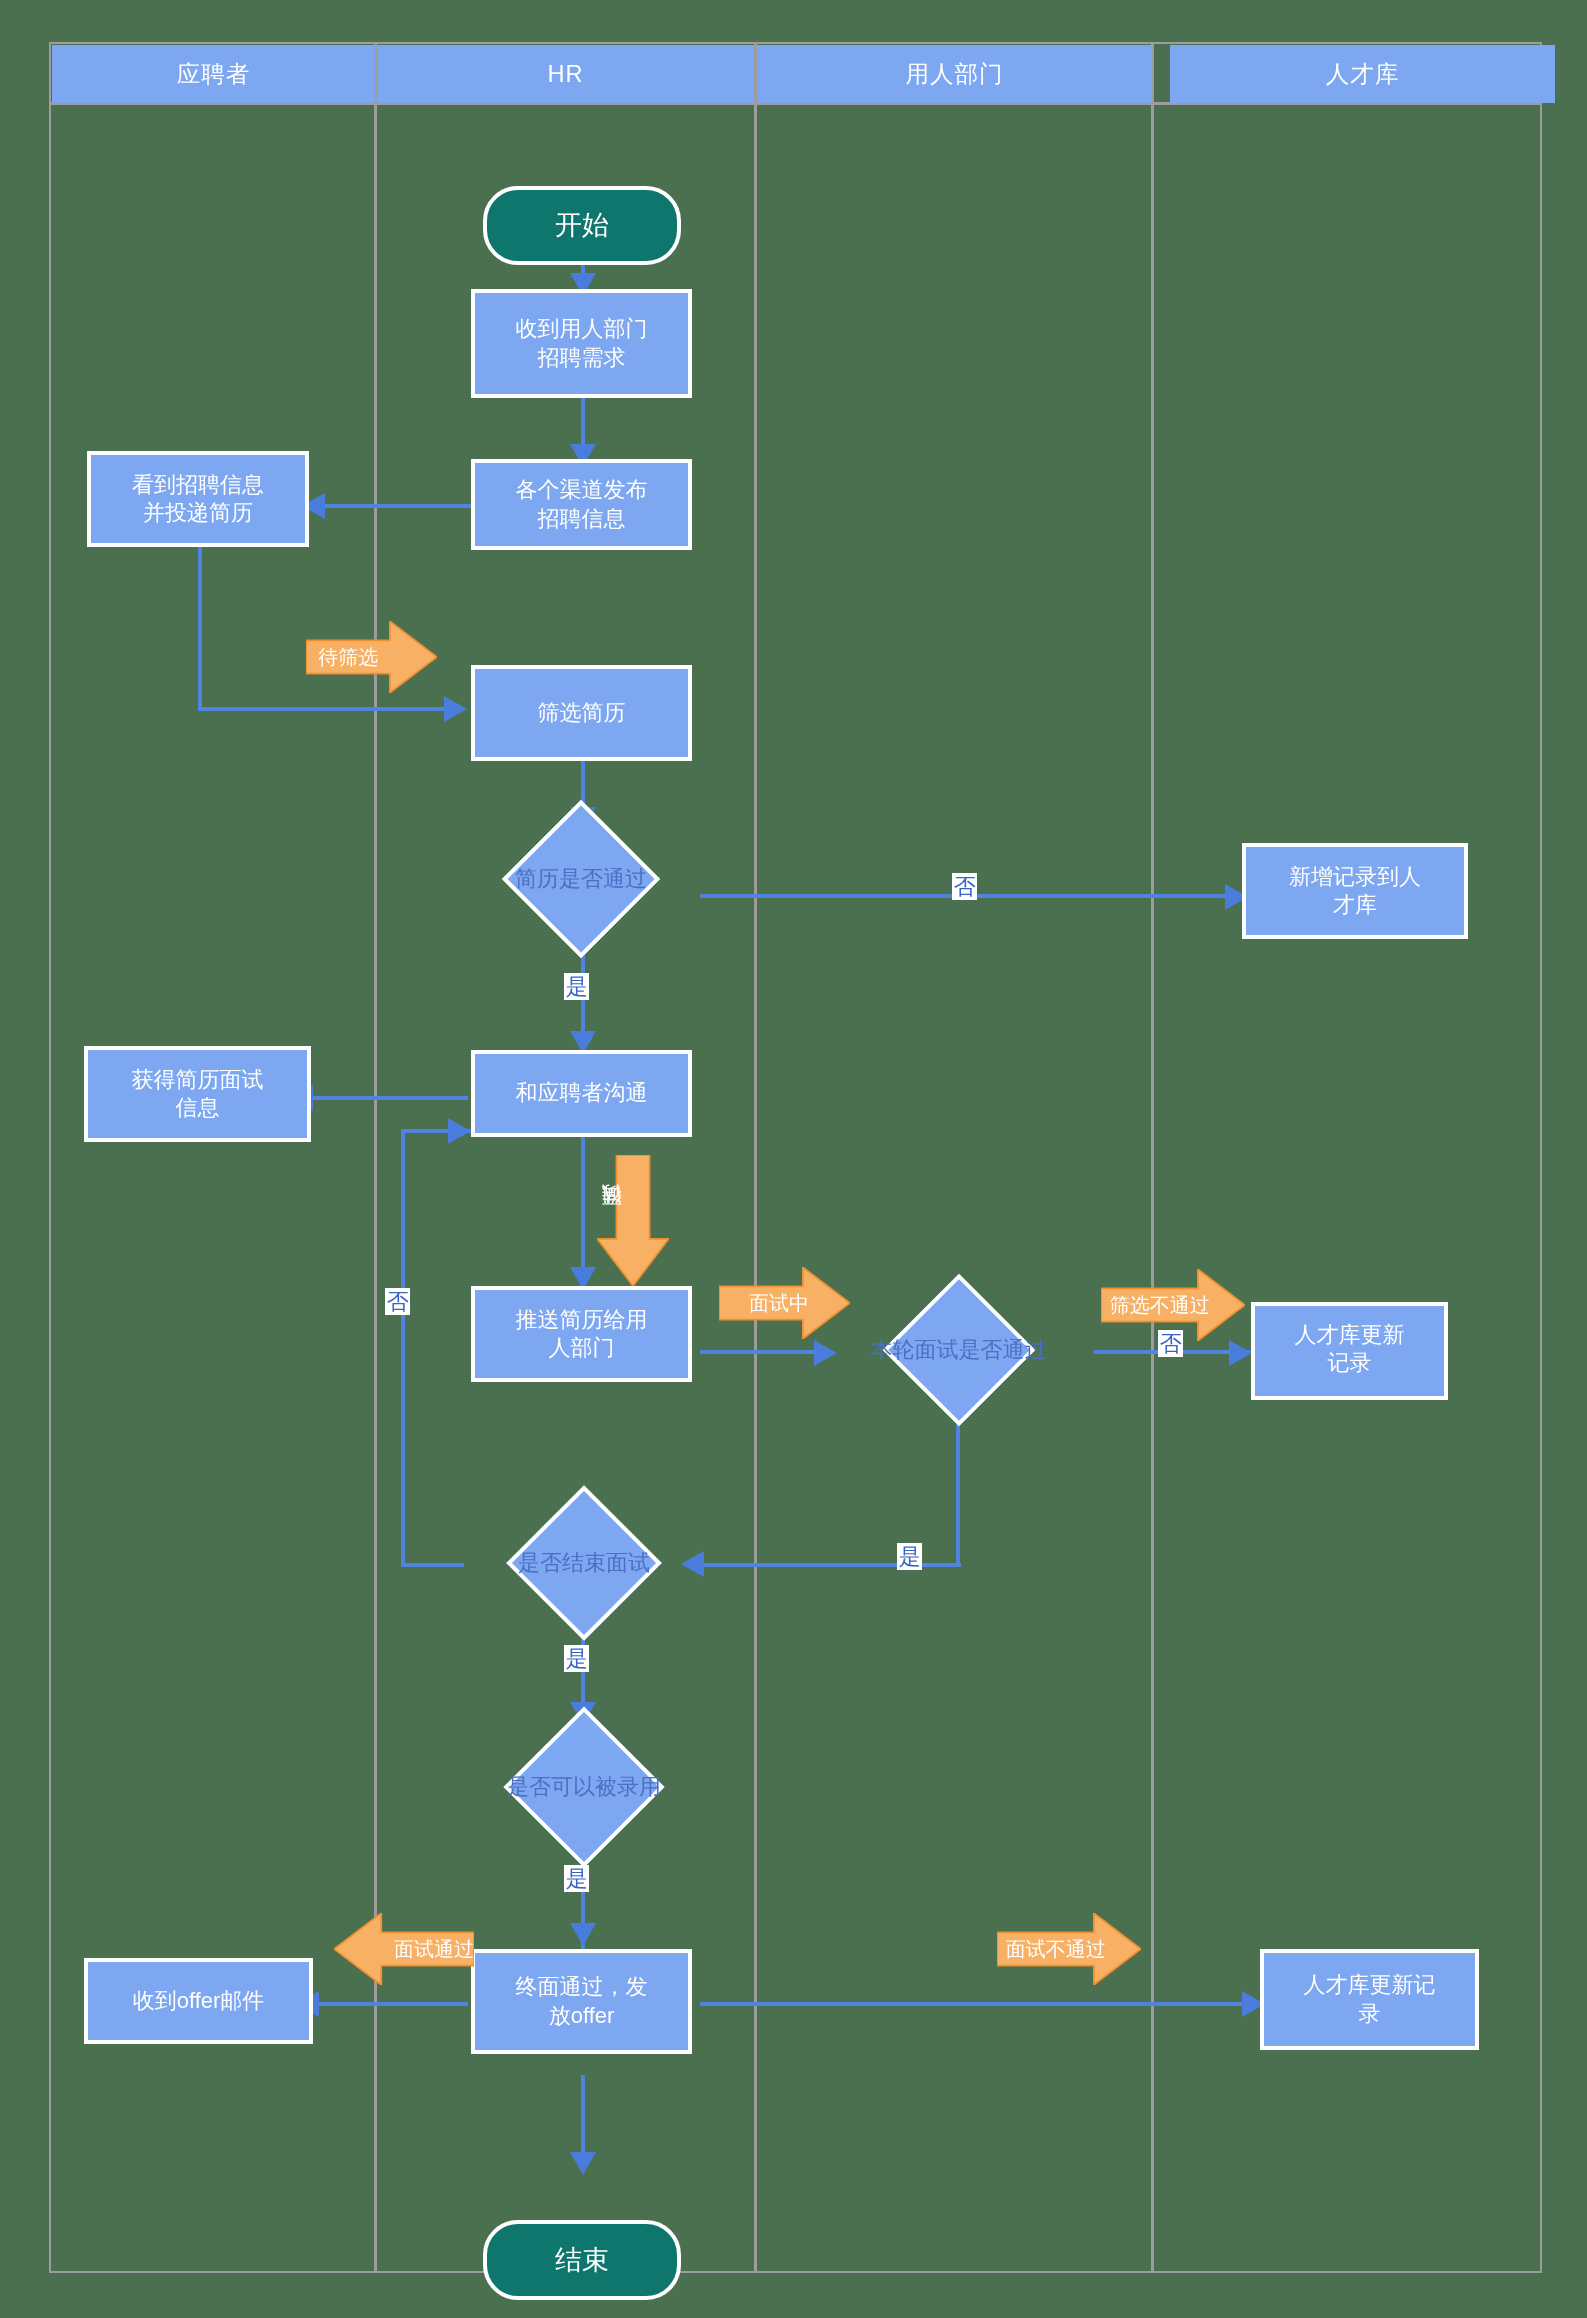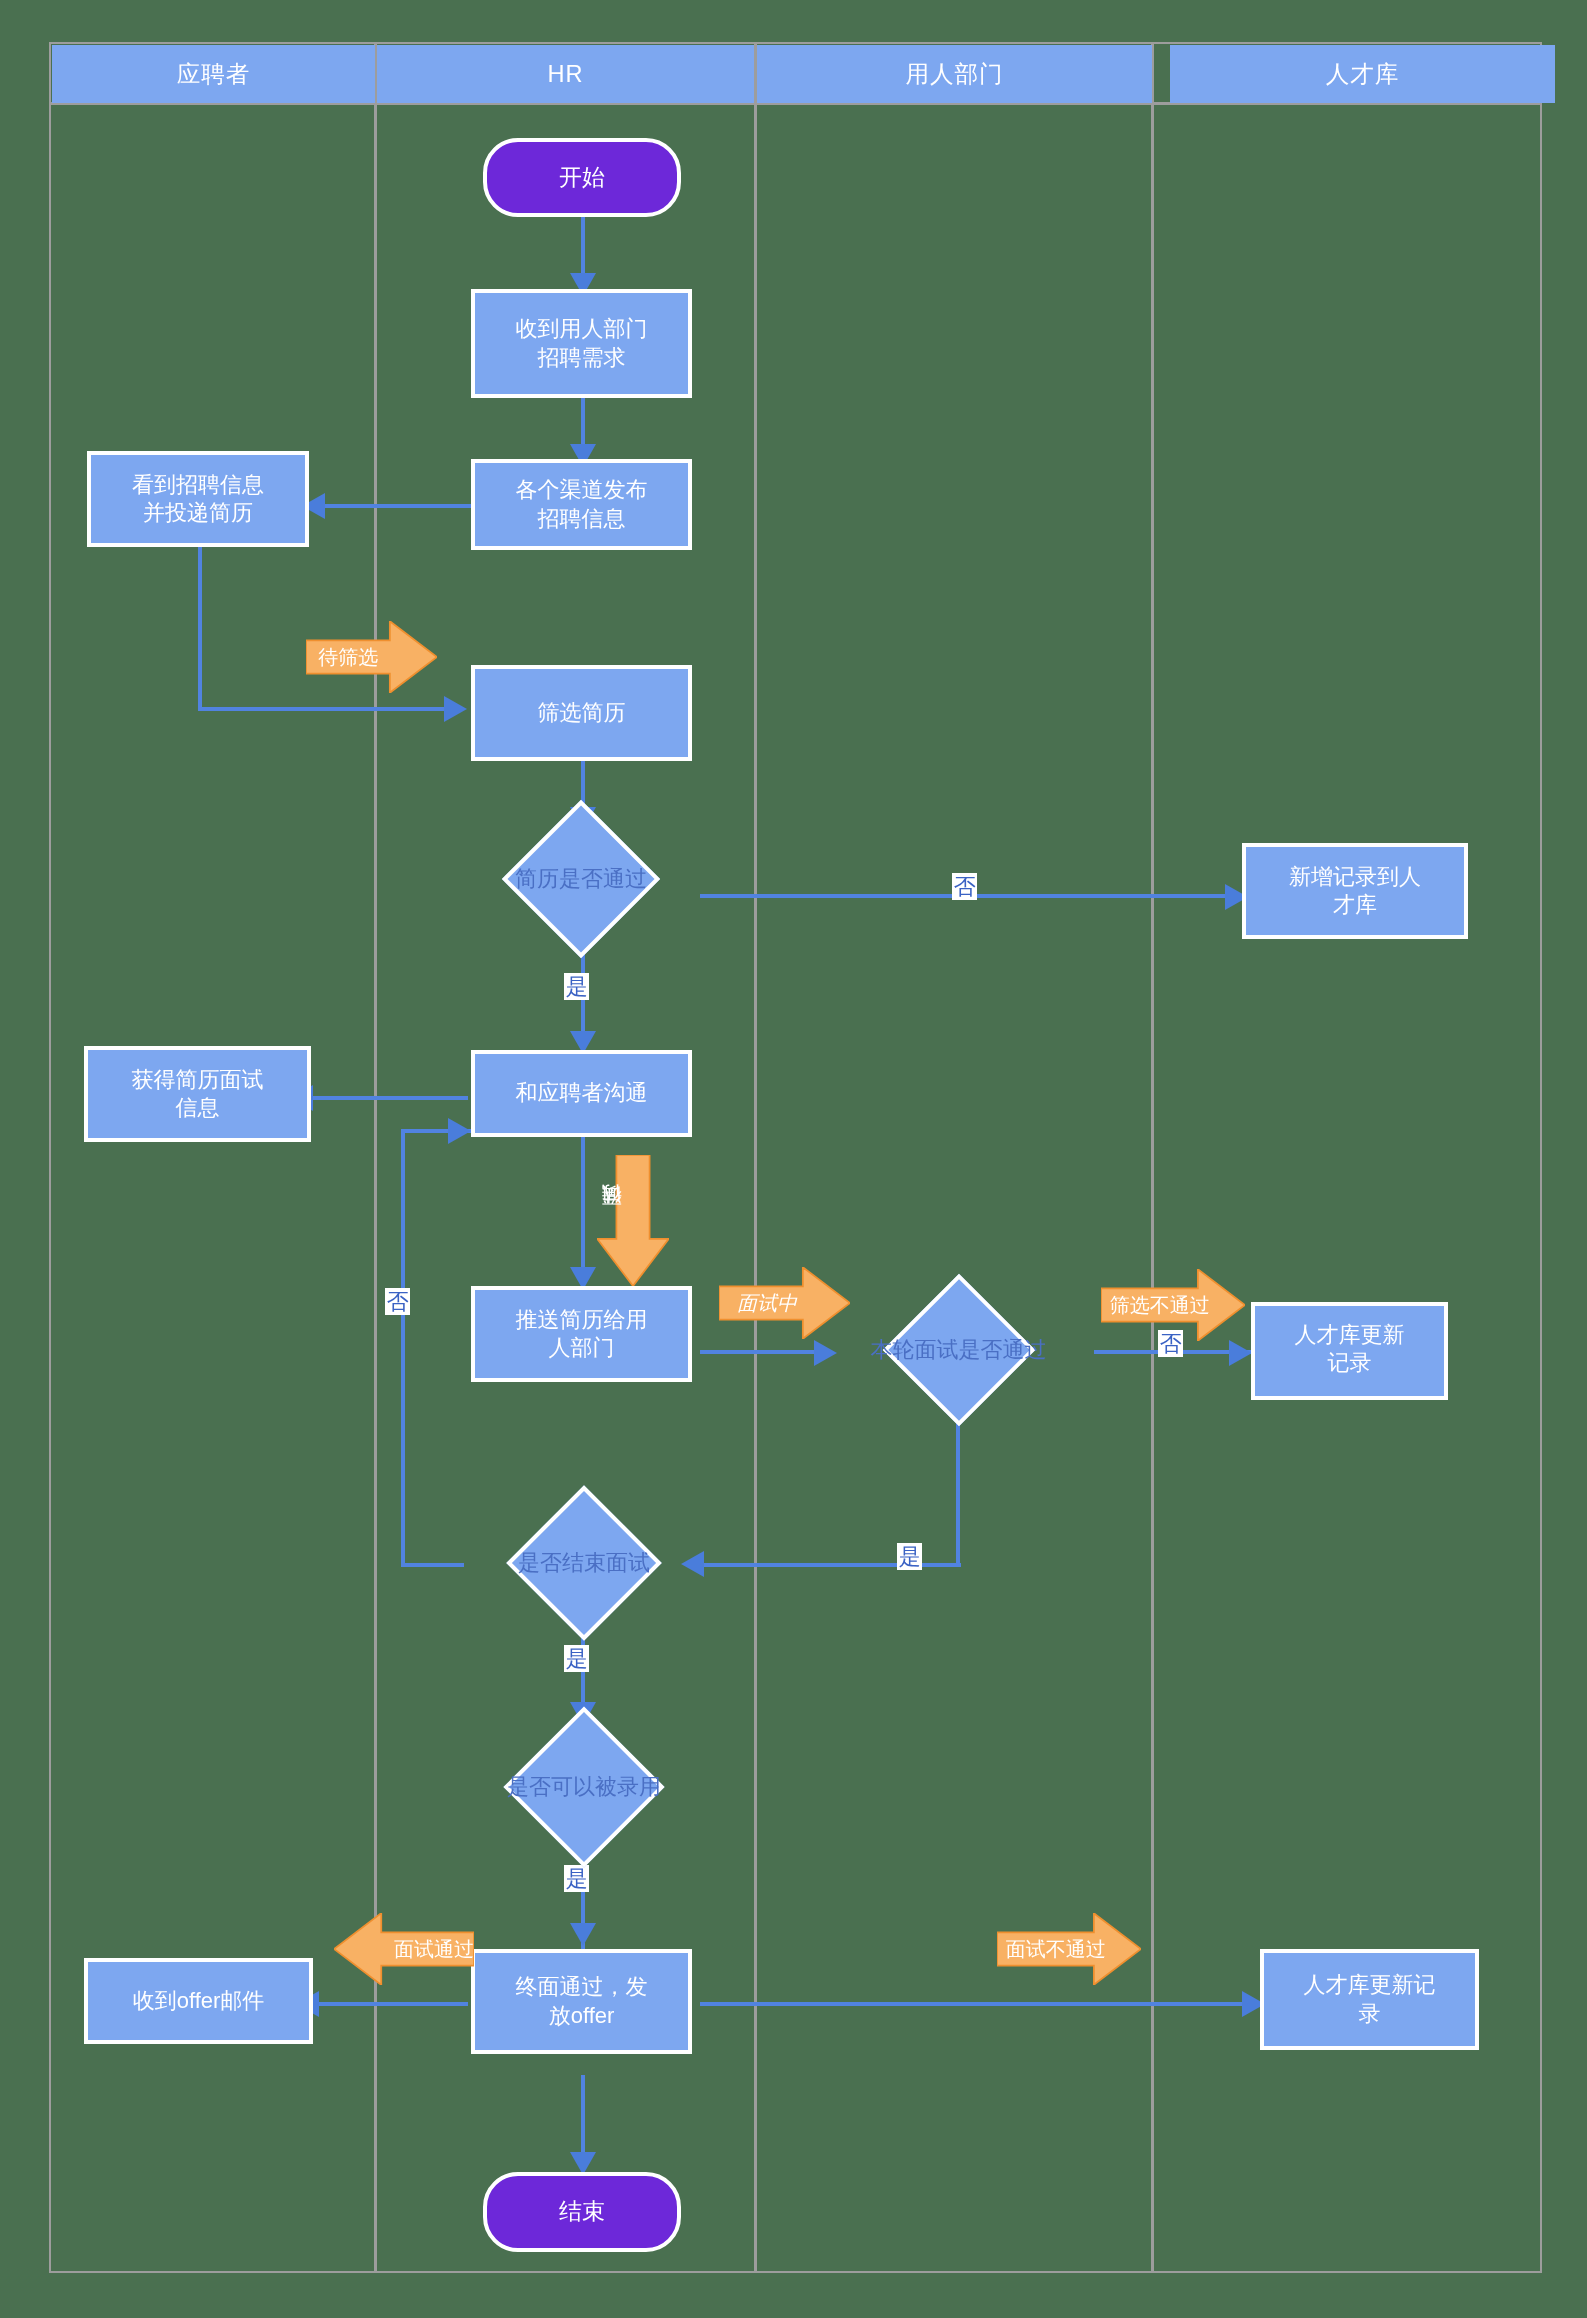--- a/index.html
+++ b/index.html
@@ -40,24 +40,25 @@
     text-align:center;line-height:1.28;
     color:#ffffff;font-size:22px;
     z-index:6;
   }
   .proc{
     background:#7da7f0;
     border:4.4px solid #ffffff;
     text-align:center;
   }
   .term{
-    background:#6d28d9;
+    background:#0f766e;
     border:4.4px solid #ffffff;
     border-radius:35px;
-    font-size:23px;
+    font-size:27px;
+    margin-top:48px;
   }
   
   .dec{
     position:absolute;z-index:6;
     display:flex;align-items:center;justify-content:center;
   }
   .dec .dshape{
     position:absolute;left:50%;top:50%;
     transform:translate(-50%,-50%) rotate(45deg);
     background:#7da7f0;border:4.4px solid #ffffff;
@@ -196,21 +197,21 @@
     <svg width="72" height="131" viewBox="0 0 82 150">
       <polygon points="22,0 60,0 60,96 82,96 41,150 0,96 22,96" fill="#f8b164" stroke="#ef8f2e" stroke-width="2"></polygon>
     </svg>
     <div class="otxt" style="align-items:flex-start;padding-top:12.2px;">待面试</div>
   </div>
 
   <div class="oarrow" style="left:719px;top:1267px;width:131px;height:72px;">
     <svg width="131" height="72" viewBox="0 0 150 82">
       <polygon points="0,22 96,22 96,0 150,41 96,82 96,60 0,60" fill="#f8b164" stroke="#ef8f2e" stroke-width="2"></polygon>
     </svg>
-    <div class="otxt" style="justify-content:flex-start;padding-left:18px;font-style:italic;">面试中</div>
+    <div class="otxt" style="justify-content:flex-start;padding-left:30px;">面试中</div>
   </div>
 
   <div class="oarrow" style="left:1101px;top:1269px;width:144px;height:72px;">
     <svg width="144" height="72" viewBox="0 0 165 82">
       <polygon points="0,22 111,22 111,0 165,41 111,82 111,60 0,60" fill="#f8b164" stroke="#ef8f2e" stroke-width="2"></polygon>
     </svg>
     <div class="otxt" style="justify-content:flex-start;padding-left:8.7px;">筛选不通过</div>
   </div>
 
   <div class="oarrow" style="left:334px;top:1913px;width:140px;height:72px;">

